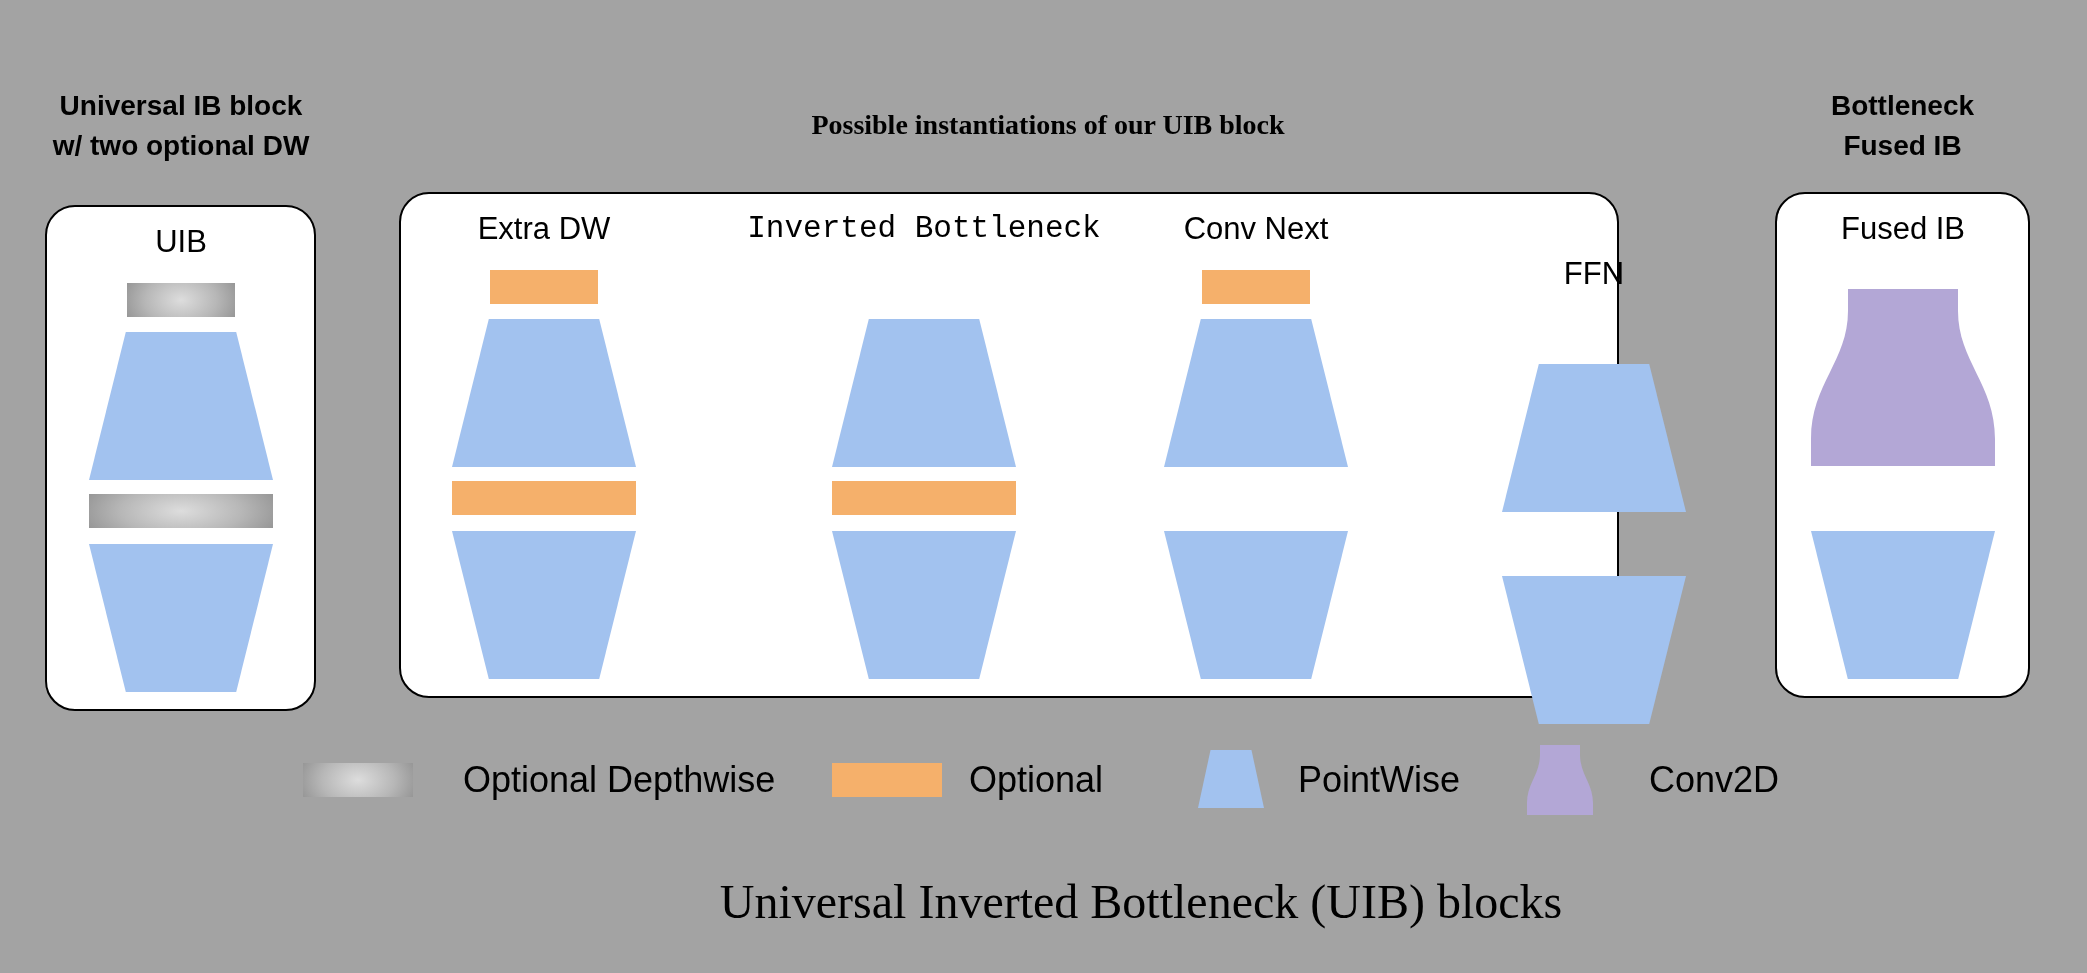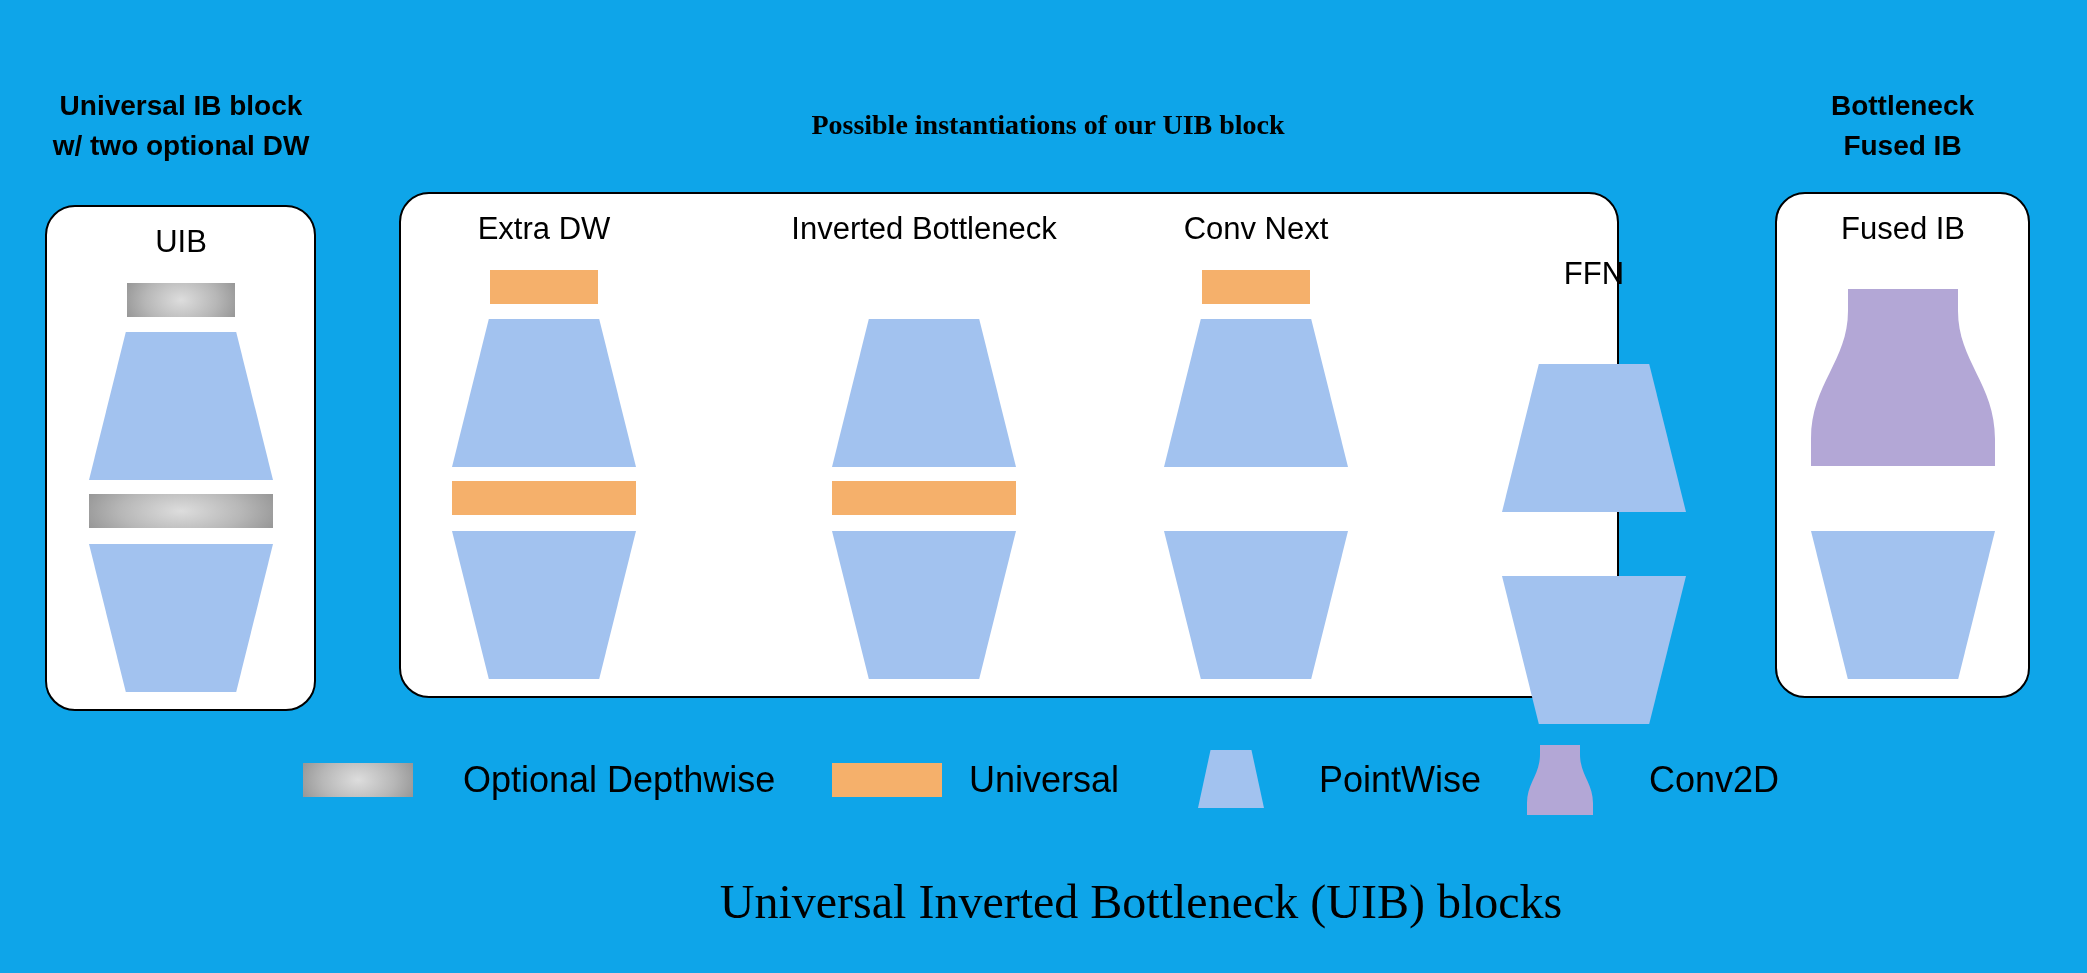--- a/index.html
+++ b/index.html
@@ -1,19 +1,19 @@
 <!DOCTYPE html>
 <html style="--pointwise-blue: #A2C2EF; --depthwise-orange: #F5B06B; --conv2d-purple: #B3A7D6; --gray-center: #DDDDDD; --gray-edge: #8F8F8F;"><head>
 <meta charset="utf-8">
 <style>
   html,body{margin:0;padding:0;background:#ffffff;}
   #stage{
     position:relative;
     width:2087px;height:973px;
-    background:#0ea5e9;
+    background:#a3a3a3;
     font-family:"Liberation Sans", sans-serif;
     color:#000;
     overflow:hidden;
   }
   
   .hdr{
     position:absolute;
     font-weight:bold;
     font-size:28px;
     line-height:40px;
@@ -98,21 +98,21 @@
   <div class="rbox" style="left:399px;width:1220px;">
 
     <div class="col" style="left:51px;">
       <div class="col-label">Extra DW</div>
       <div class="shape bar-small orange"></div>
       <div class="shape trap trap-up blue"></div>
       <div class="shape bar-wide orange"></div>
       <div class="shape trap trap-down blue"></div>
     </div>
 
-    <div class="col" style="left:431px;">
+    <div class="col" style="left:431px;font-family:Liberation Mono, monospace;">
       <div class="col-label">Inverted Bottleneck</div>
       <div class="shape trap trap-up blue"></div>
       <div class="shape bar-wide orange"></div>
       <div class="shape trap trap-down blue"></div>
     </div>
 
     <div class="col" style="left:763px;">
       <div class="col-label">Conv Next</div>
       <div class="shape bar-small orange"></div>
       <div class="shape trap trap-up blue"></div>
@@ -135,24 +135,24 @@
       </svg>
       <div class="shape trap trap-down blue"></div>
     </div>
   </div>
 
   <div>
     <div class="lg-swatch grayg" style="left:303px;top:763px;width:110px;height:34px;"></div>
     <div class="lg-label" style="left:463px;">Optional Depthwise</div>
 
     <div class="lg-swatch orange" style="left:832px;top:763px;width:110px;height:34px;"></div>
-    <div class="lg-label" style="left:969px;">Universal</div>
+    <div class="lg-label" style="left:969px;">Optional</div>
 
     <div class="lg-swatch lg-trap blue" style="left:1198px;"></div>
-    <div class="lg-label" style="left:1298px;margin-left:21px;">PointWise</div>
+    <div class="lg-label" style="left:1298px;">PointWise</div>
 
     <svg class="lg-swatch" style="left:1527px;top:745px;" width="66" height="70" viewBox="0 0 66 70">
       <path class="purple-fill" d="M13 0 H53 V9 C53 30 66 38 66 58 V70 H0 V58 C0 38 13 30 13 9 Z"></path>
     </svg>
     <div class="lg-label" style="left:1621px;margin-left:28px;">Conv2D</div>
   </div>
 
   <div class="caption">Universal Inverted Bottleneck (UIB) blocks</div>
 
 </div>

